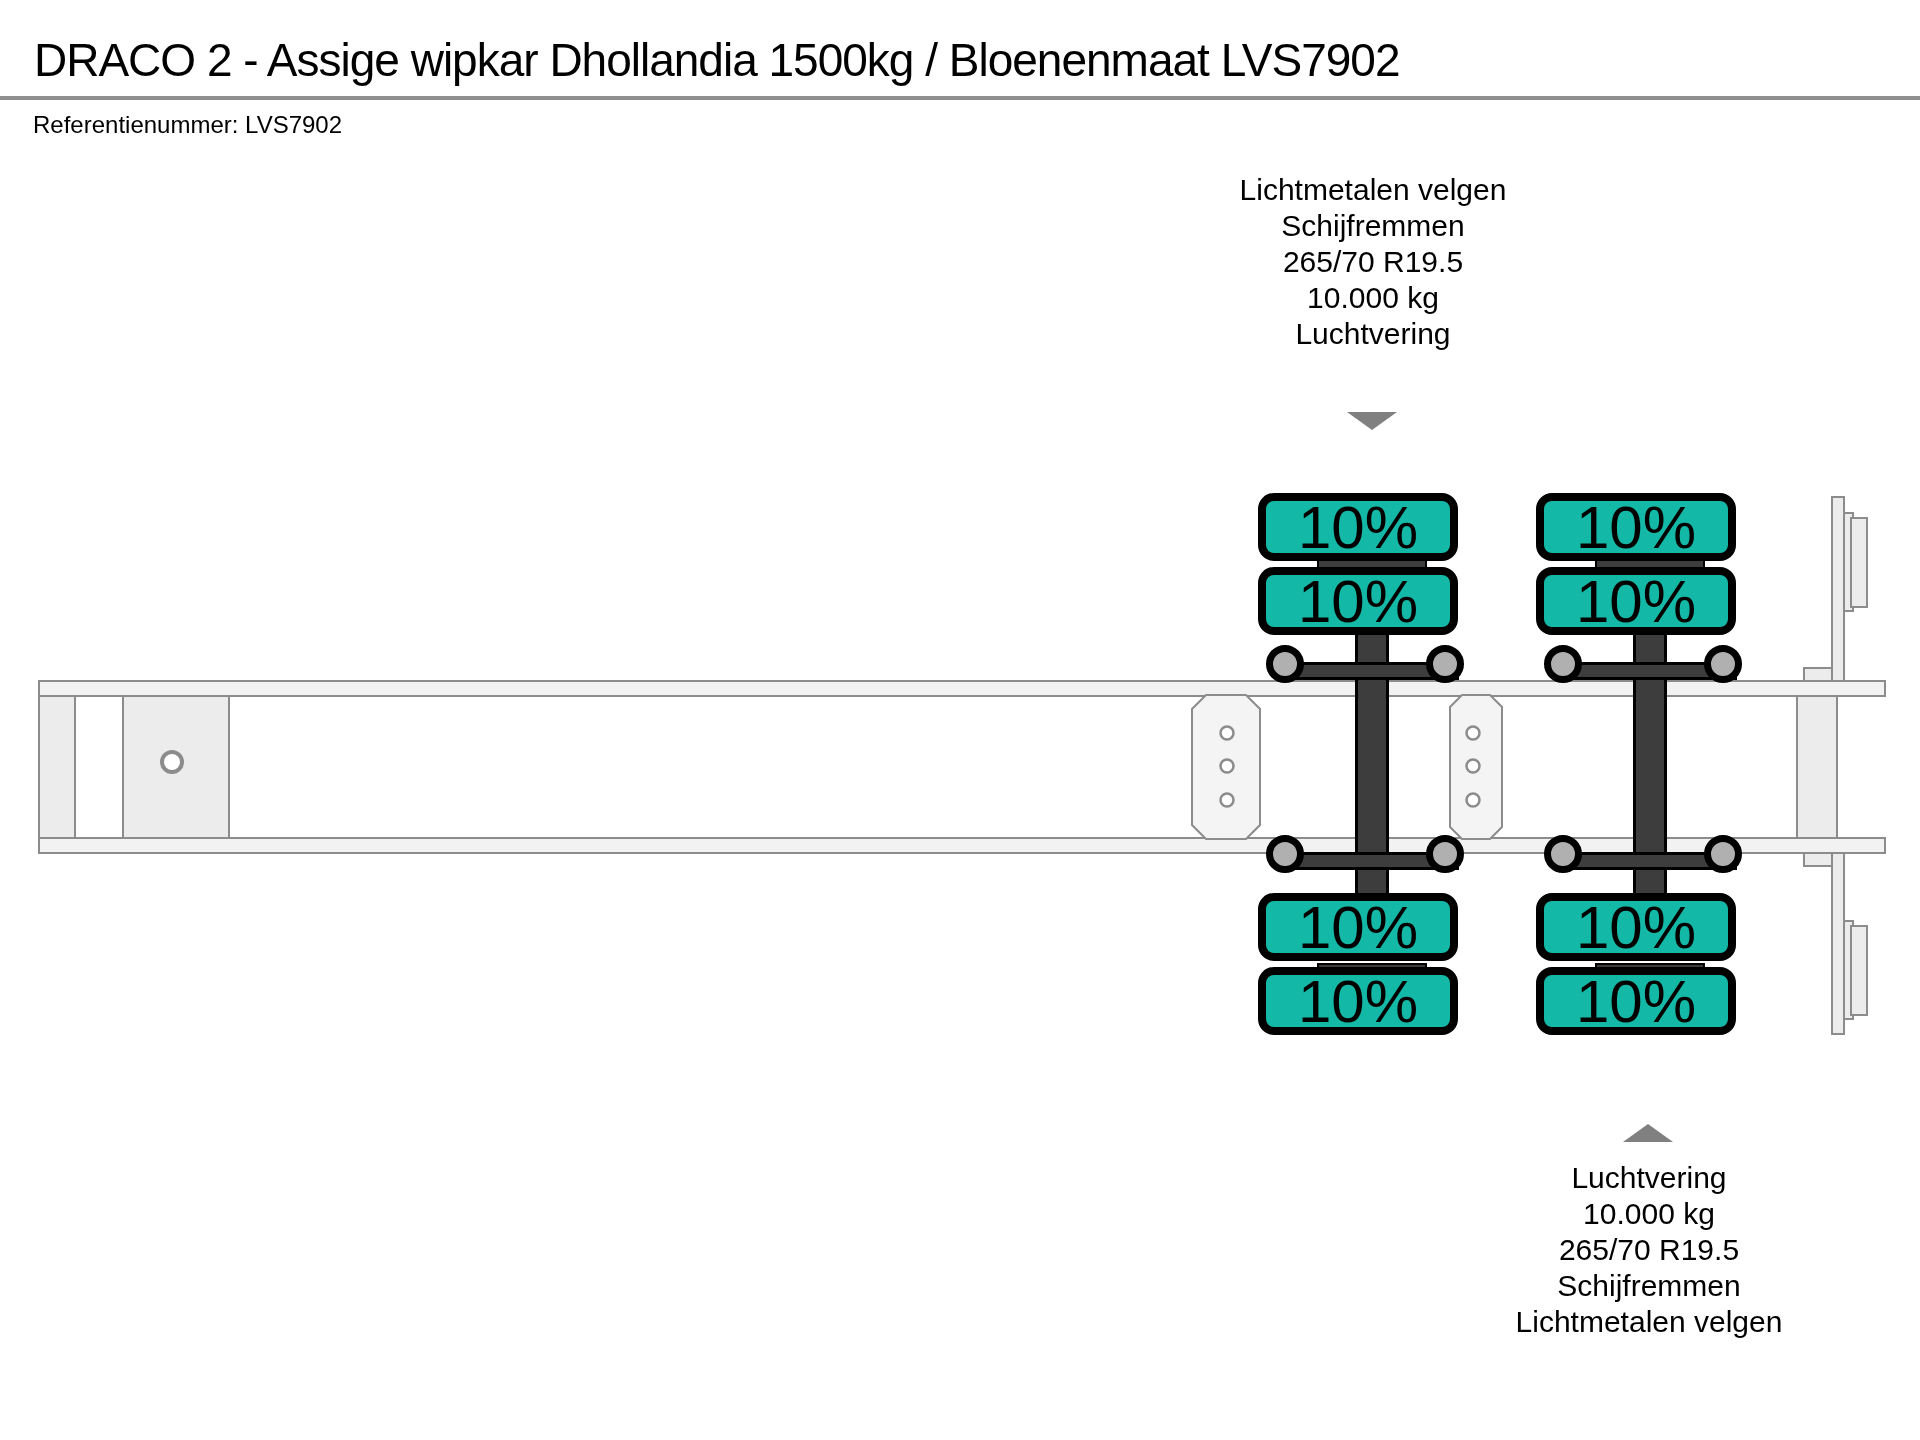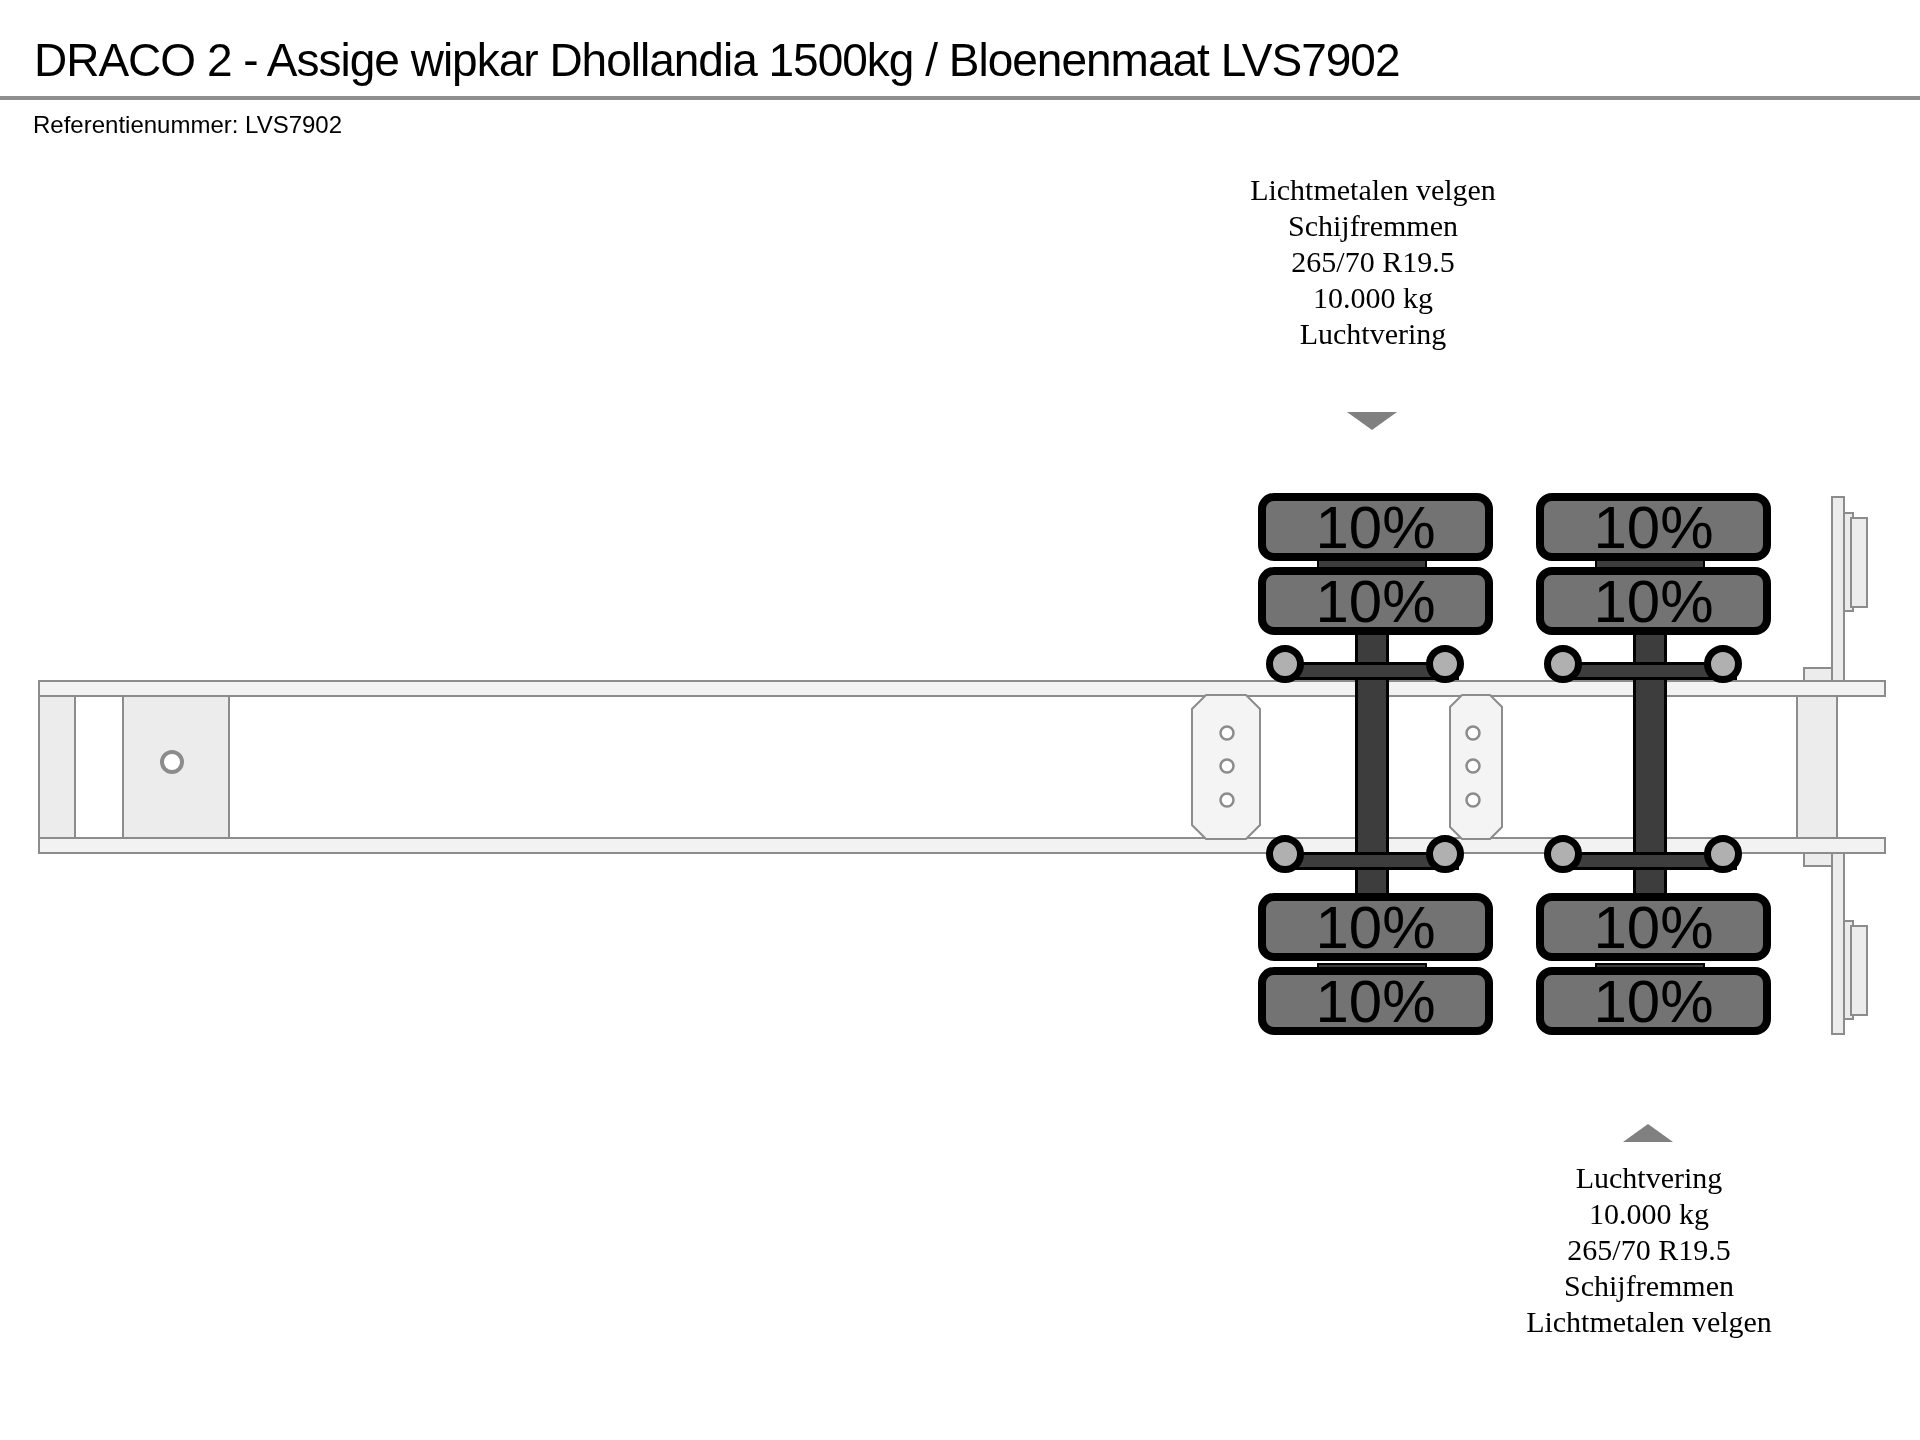--- a/index.html
+++ b/index.html
@@ -6,21 +6,21 @@
   #canvas{
     position:relative;width:1920px;height:1440px;background:#ffffff;overflow:hidden;
     font-family:"Liberation Sans","DejaVu Sans",sans-serif;color:#000;
   }
   .abs{position:absolute;box-sizing:border-box;}
   
   .title{left:34px;top:34px;font-size:46px;line-height:52px;white-space:nowrap;letter-spacing:-1px;}
   .sep{left:0;top:96px;width:1920px;height:4px;background:#8f8f8f;}
   .ref{left:33px;top:110px;font-size:24px;line-height:30px;}
   
-  .annot{width:600px;text-align:center;font-size:30px;line-height:36px;font-family:Liberation Serif, serif;}
+  .annot{width:600px;text-align:center;font-size:30px;line-height:36px;}
   .annot span{display:block;}
   .annot-front{left:1073px;top:172px;}
   .annot-rear{left:1349px;top:1160px;}
   .tri{width:0;height:0;}
   .tri-down{left:1347px;top:412px;border-left:25px solid transparent;border-right:25px solid transparent;border-top:18px solid #808080;}
   .tri-up{left:1623px;top:1124px;border-left:25px solid transparent;border-right:25px solid transparent;border-bottom:18px solid #808080;}
   
   .rail{left:38px;width:1848px;height:17px;background:#f2f2f2;border:2px solid #8c8c8c;z-index:1;}
   .rail-top{top:680px;}
   .rail-bottom{top:837px;}
@@ -38,21 +38,21 @@
   .rear-bar-bot{left:1831px;top:852px;width:14px;height:183px;}
   .rear-pa-bot{left:1843px;top:920px;width:11px;height:100px;}
   .rear-pb-bot{left:1850px;top:925px;width:18px;height:91px;}
   
   .dark{background:#3d3d3d;border:3px solid #000;}
   .axle-beam{top:630px;width:34px;height:266px;z-index:3;}
   .conn{width:110px;height:14px;border-width:2px;z-index:2;}
   .susp{width:174px;height:18px;z-index:4;}
   .bellow{width:38px;height:38px;border:7px solid #000;border-radius:50%;background:#b0b0b0;z-index:5;}
   .tire{
-    width:235px;height:68px;background:#737373;border:8px solid #000;border-radius:16px;
+    width:200px;height:68px;background:#14b8a6;border:8px solid #000;border-radius:16px;
     display:flex;align-items:center;justify-content:center;font-size:60px;z-index:6;
   }
 </style>
 </head>
 <body>
 
 <div id="canvas">
 
   <div class="abs title">DRACO 2 - Assige wipkar Dhollandia 1500kg / Bloenenmaat LVS7902</div>
   <div class="abs sep"></div>

